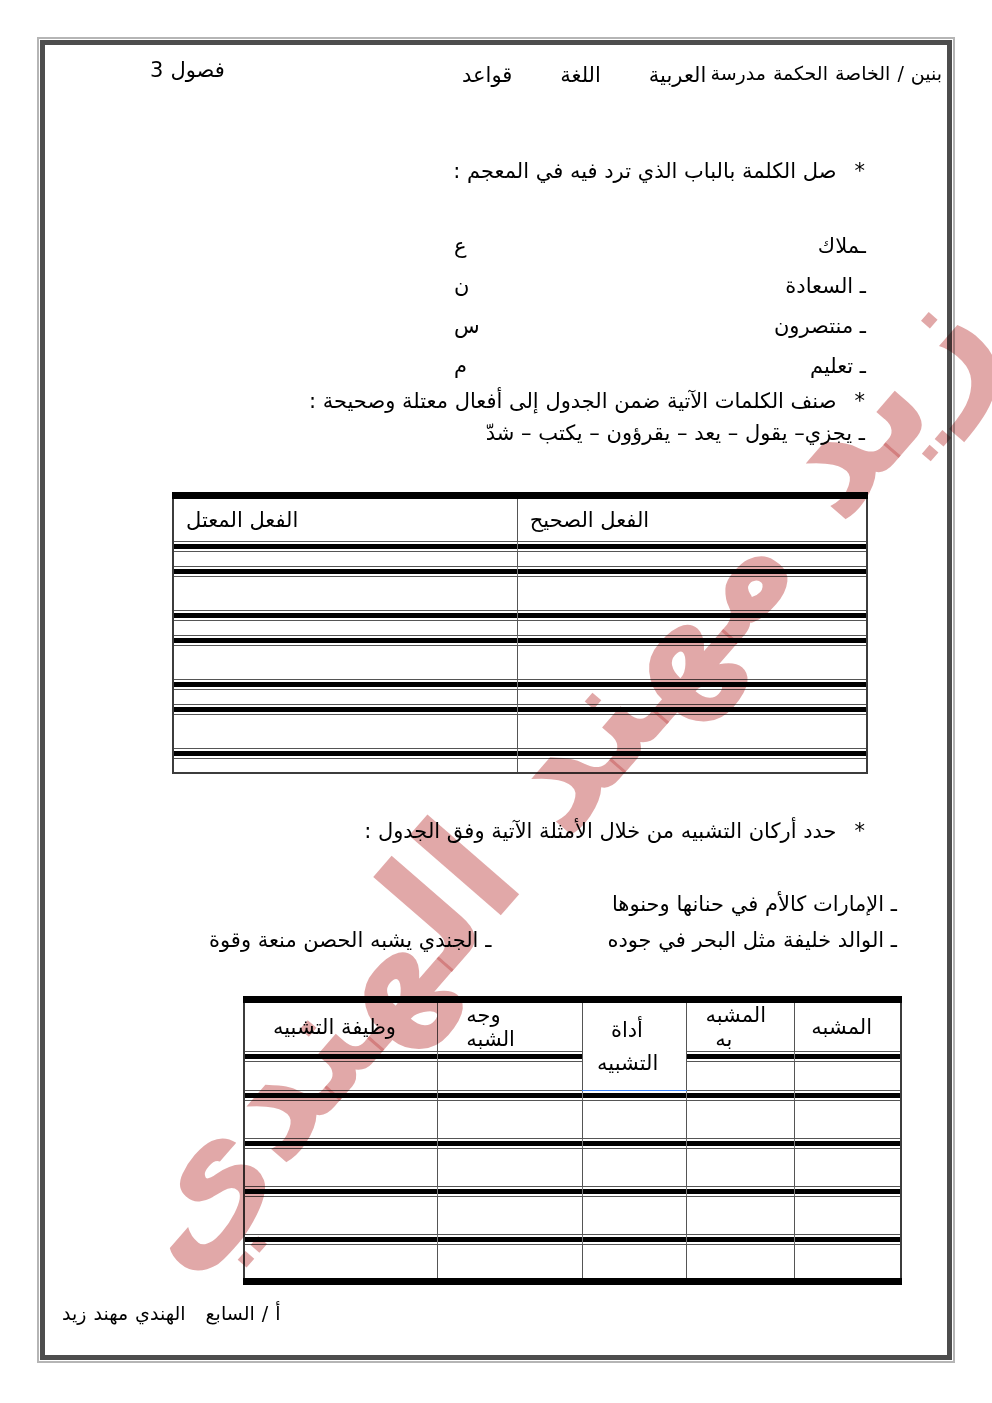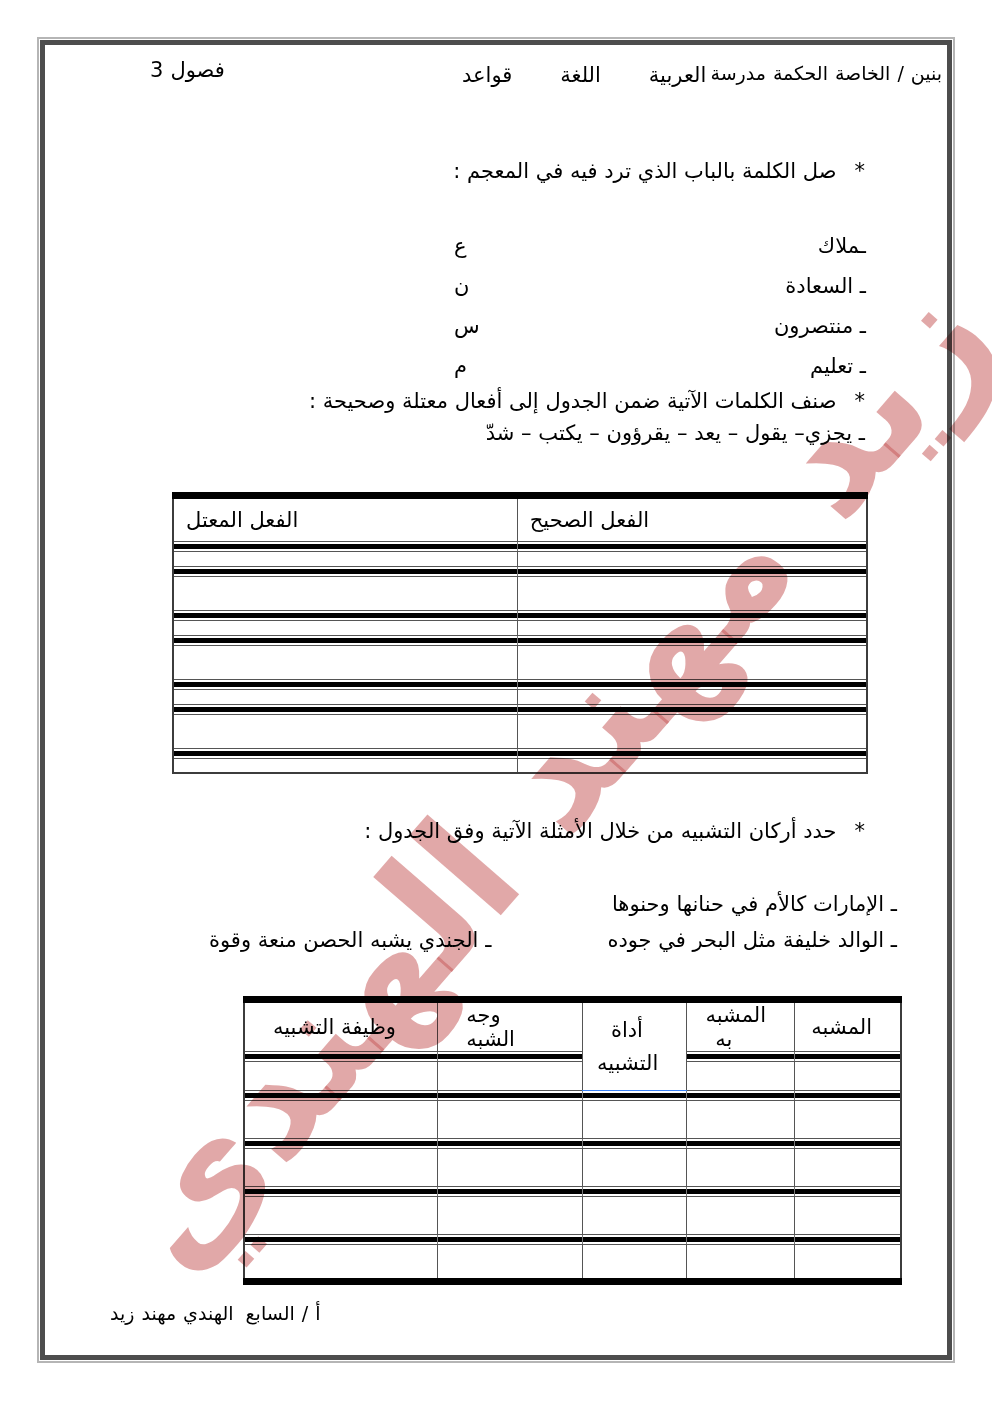--- a/index.html
+++ b/index.html
@@ -11,21 +11,21 @@
     position:absolute;left:40px;top:40px;width:902px;height:1310px;
     border:5px solid #4d4d4d;outline:2px solid #b5b5b5;outline-offset:1px;
     pointer-events:none;
   }
   
   .words{display:flex;direction:ltr;gap:7px;white-space:nowrap;}
   .words span{direction:rtl;unicode-bidi:isolate;}
   .hdr-school{position:absolute;top:62px;right:50px;font-size:19px;}
   .hdr-subject{position:absolute;top:63px;left:462px;font-size:21px;gap:48px;}
   .hdr-classes{position:absolute;top:58px;left:150px;font-size:21px;}
-  .footer{position:absolute;top:1302px;left:62px;font-size:19px;display:flex;gap:12px;margin-left:48px;}
+  .footer{position:absolute;top:1302px;left:62px;font-size:19px;display:flex;gap:20px;}
   
   .qline{
     position:absolute;right:127px;direction:rtl;display:flex;gap:18px;
     font-size:21px;line-height:1.3;white-space:nowrap;
   }
   .subline{position:absolute;right:127px;direction:rtl;font-size:21px;white-space:nowrap;}
   
   .match-list{position:absolute;top:226px;right:126px;width:412px;direction:rtl;}
   .match-row{display:flex;justify-content:space-between;height:40px;align-items:center;font-size:21px;}
   

